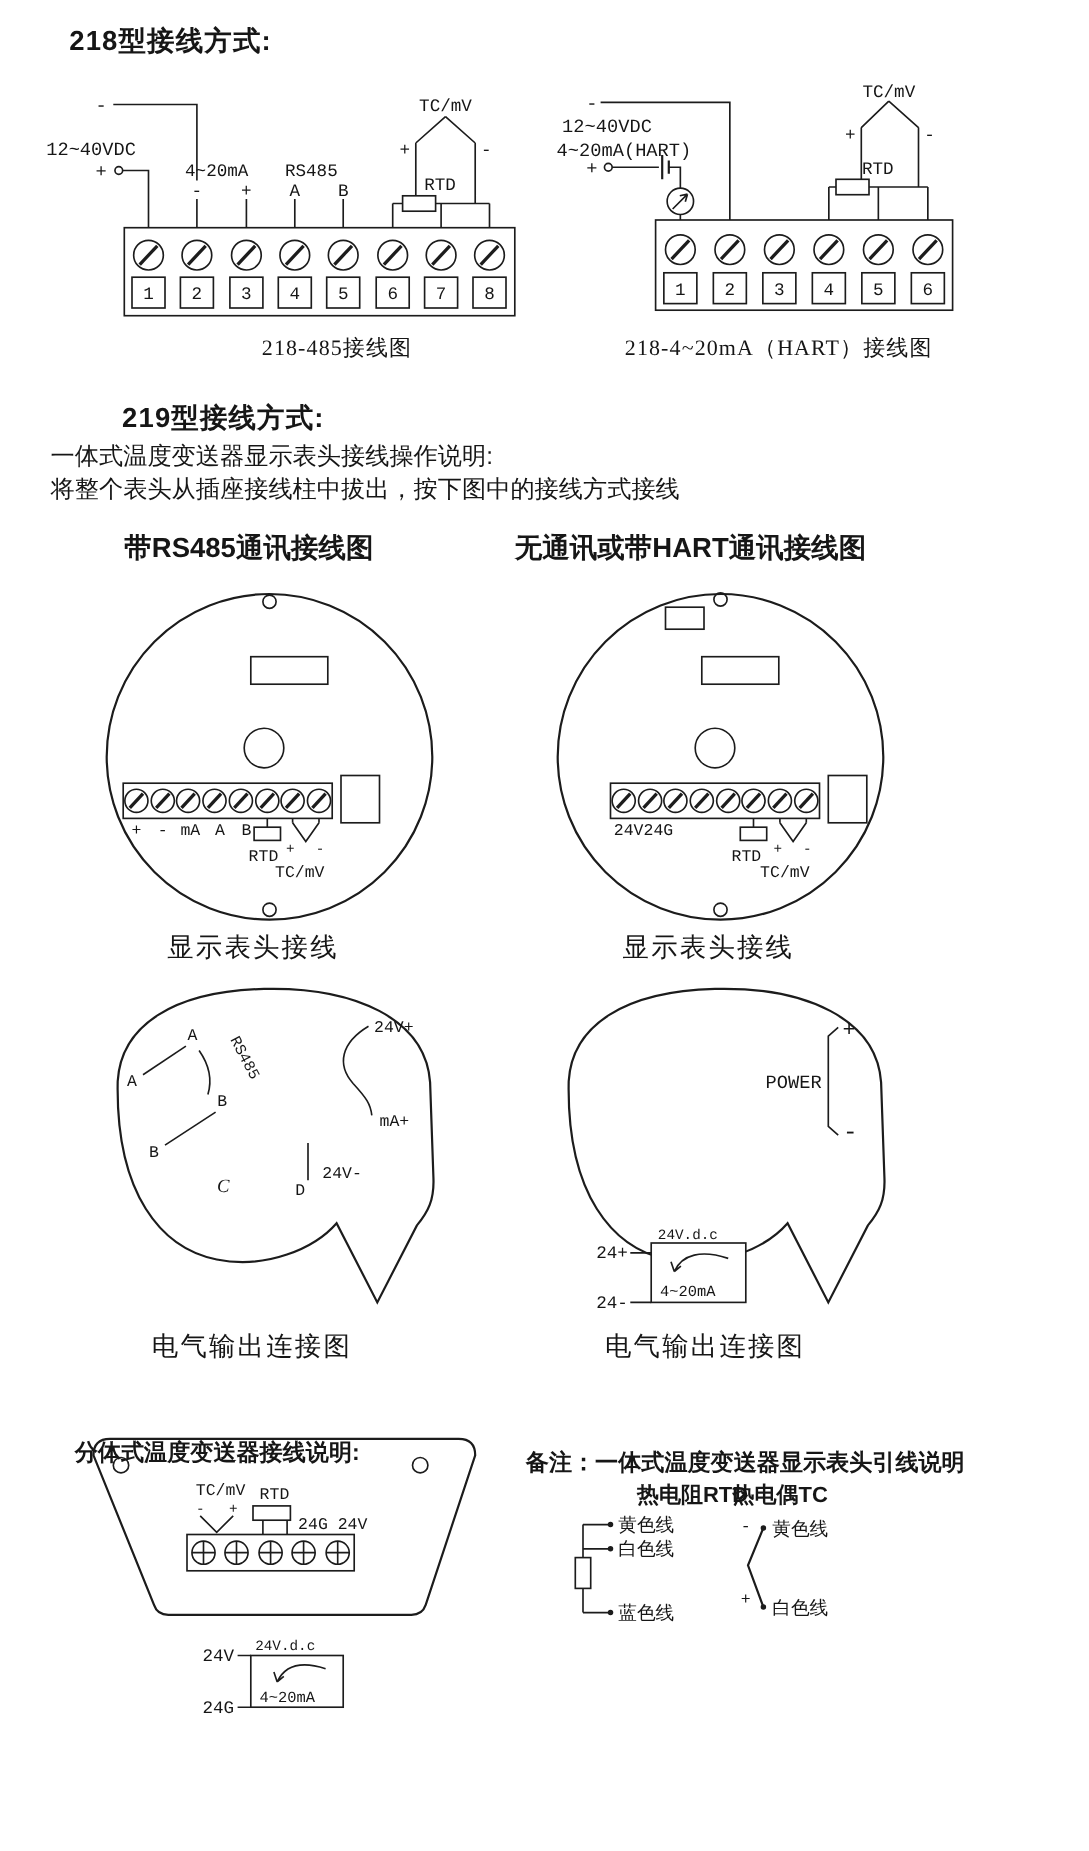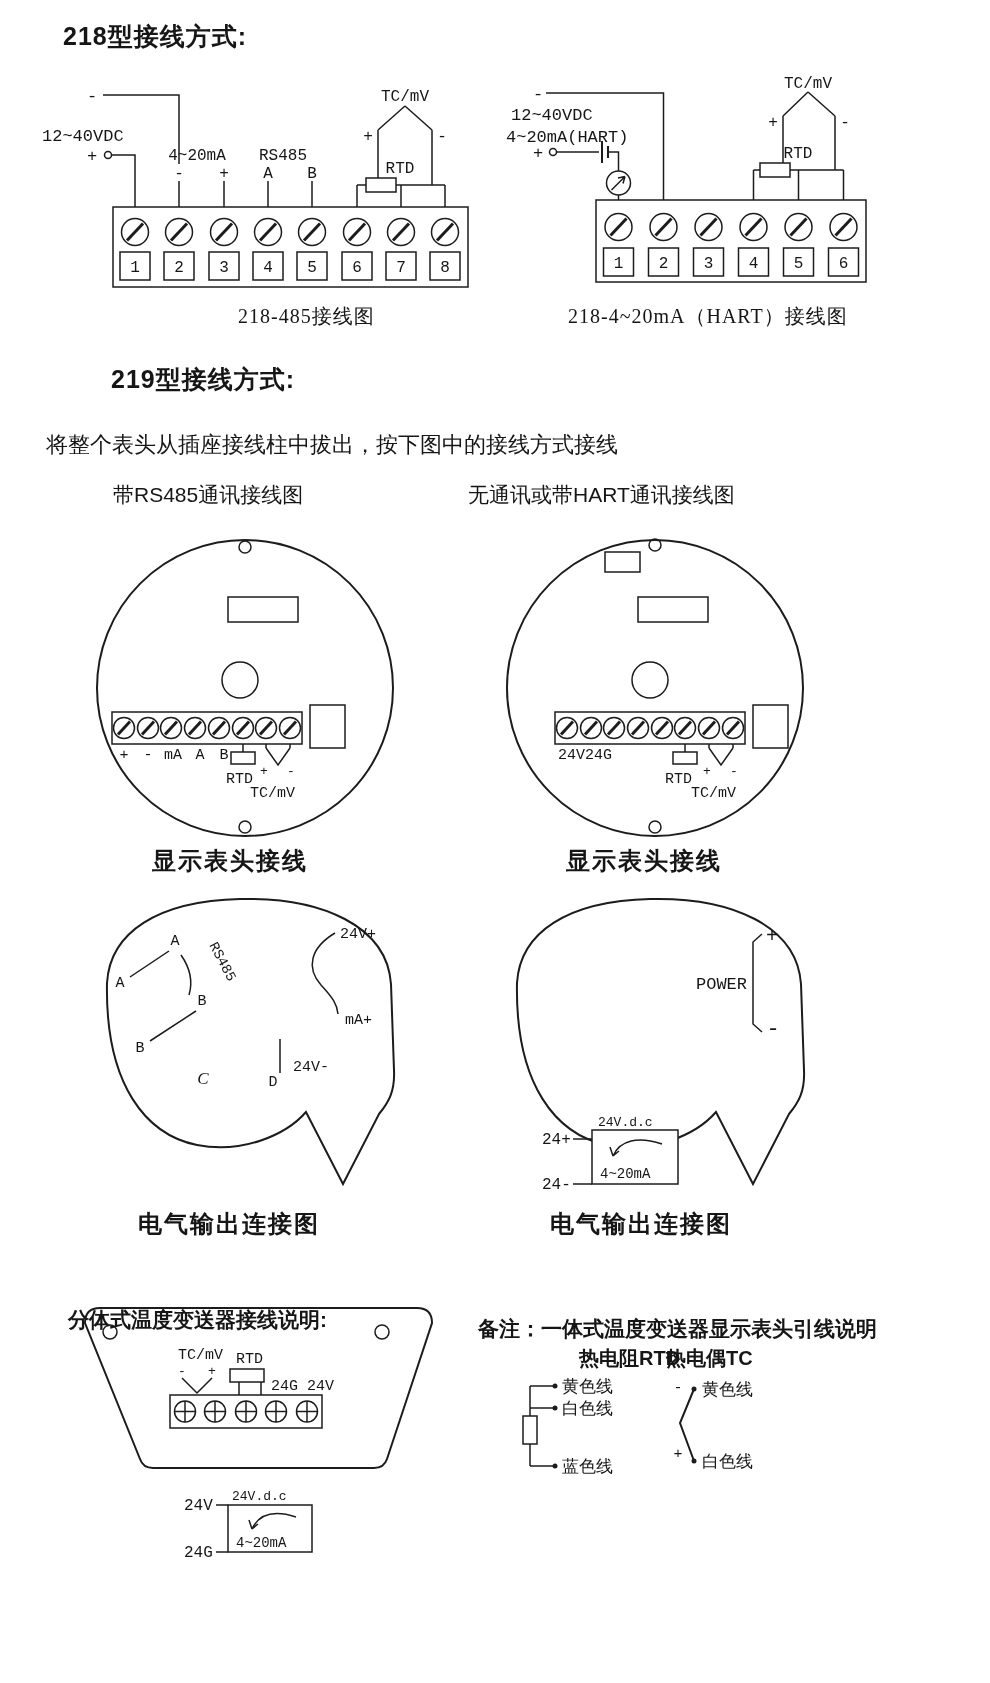--- a/index.html
+++ b/index.html
@@ -2,22 +2,22 @@
 <html><head>
 <meta charset="utf-8">
 <style>
   html,body { margin:0; padding:0; background:#ffffff; }
   .page { position:relative; width:990px; height:1683px; background:#fff;
           font-family:"Liberation Sans","DejaVu Sans",sans-serif; color:#161616; overflow:hidden;text-align:right; }
   .abs { position:absolute; white-space:nowrap; }
   .h1 { font-size:25px; font-weight:600; letter-spacing:1px; }
   .body-text { font-size:22px; }
   .cap-serif { font-size:20px; font-family:"Liberation Serif","DejaVu Serif",serif; letter-spacing:1px;margin-left:10px; }
-  .sub-title { font-size:21px; font-weight:400; }
-  .mid-cap { font-size:24px; font-weight:700; letter-spacing:2px; }
+  .sub-title { font-size:25px; font-weight:700; }
+  .mid-cap { font-size:24px; font-weight:400; letter-spacing:2px; }
   .sec-head { font-size:21px; font-weight:700; }
   .wire-head { font-size:20px; font-weight:700; }
   svg { display:block; }
   svg text { fill:#161616; }
   .t-mono { font-family:"Liberation Mono","DejaVu Sans Mono",monospace; }
   .t-cjk  { font-family:"Liberation Sans","DejaVu Sans",sans-serif; }
   .t-ital { font-family:"Liberation Serif","DejaVu Serif",serif; font-style:italic; }
   .ln  { stroke:#1c1c1c; stroke-width:1.5; fill:none; }
   .ln2 { stroke:#1c1c1c; stroke-width:2; fill:none; }
   .slot { stroke:#1c1c1c; stroke-width:3; }
@@ -147,20 +147,21 @@
     <text x="8" y="92" class="t-mono" font-size="17">4~20mA(HART)</text>
     <text x="40" y="108" class="t-mono" font-size="17" text-anchor="middle">+</text>
     <text x="310" y="38" class="t-mono" font-size="16" text-anchor="middle">TC/mV</text>
     <text x="275" y="77" class="t-mono" font-size="16" text-anchor="middle">+</text>
     <text x="347" y="77" class="t-mono" font-size="16" text-anchor="middle">-</text>
     <text x="300" y="108" class="t-mono" font-size="16" text-anchor="middle">RTD</text>
   </svg>
   <div class="abs cap-serif" style="left:558px; top:303px;">218-4~20mA（HART）接线图</div>
 
   <div class="abs h1" style="left:63px; top:363px;margin-left:48px;">219型接线方式:</div>
+  <div class="abs body-text" style="left:46px; top:400px;">一体式温度变送器显示表头接线操作说明:</div>
   <div class="abs body-text" style="left:46px; top:430px;">将整个表头从插座接线柱中拔出，按下图中的接线方式接线</div>
 
   <div class="abs sub-title" style="left:113px; top:481px;">带RS485通讯接线图</div>
   <div class="abs sub-title" style="left:468px; top:481px;">无通讯或带HART通讯接线图</div>
 
   <svg class="abs" style="left:85px; top:525px;" width="330" height="320" viewBox="0 0 330 320">
     <circle cx="160" cy="163" r="148" class="ln2"></circle>
     <circle cx="160" cy="22" r="6" class="ln"></circle>
     <rect x="143" y="72" width="70" height="25" class="ln"></rect>
     <circle cx="155" cy="155" r="18" class="ln"></circle>

